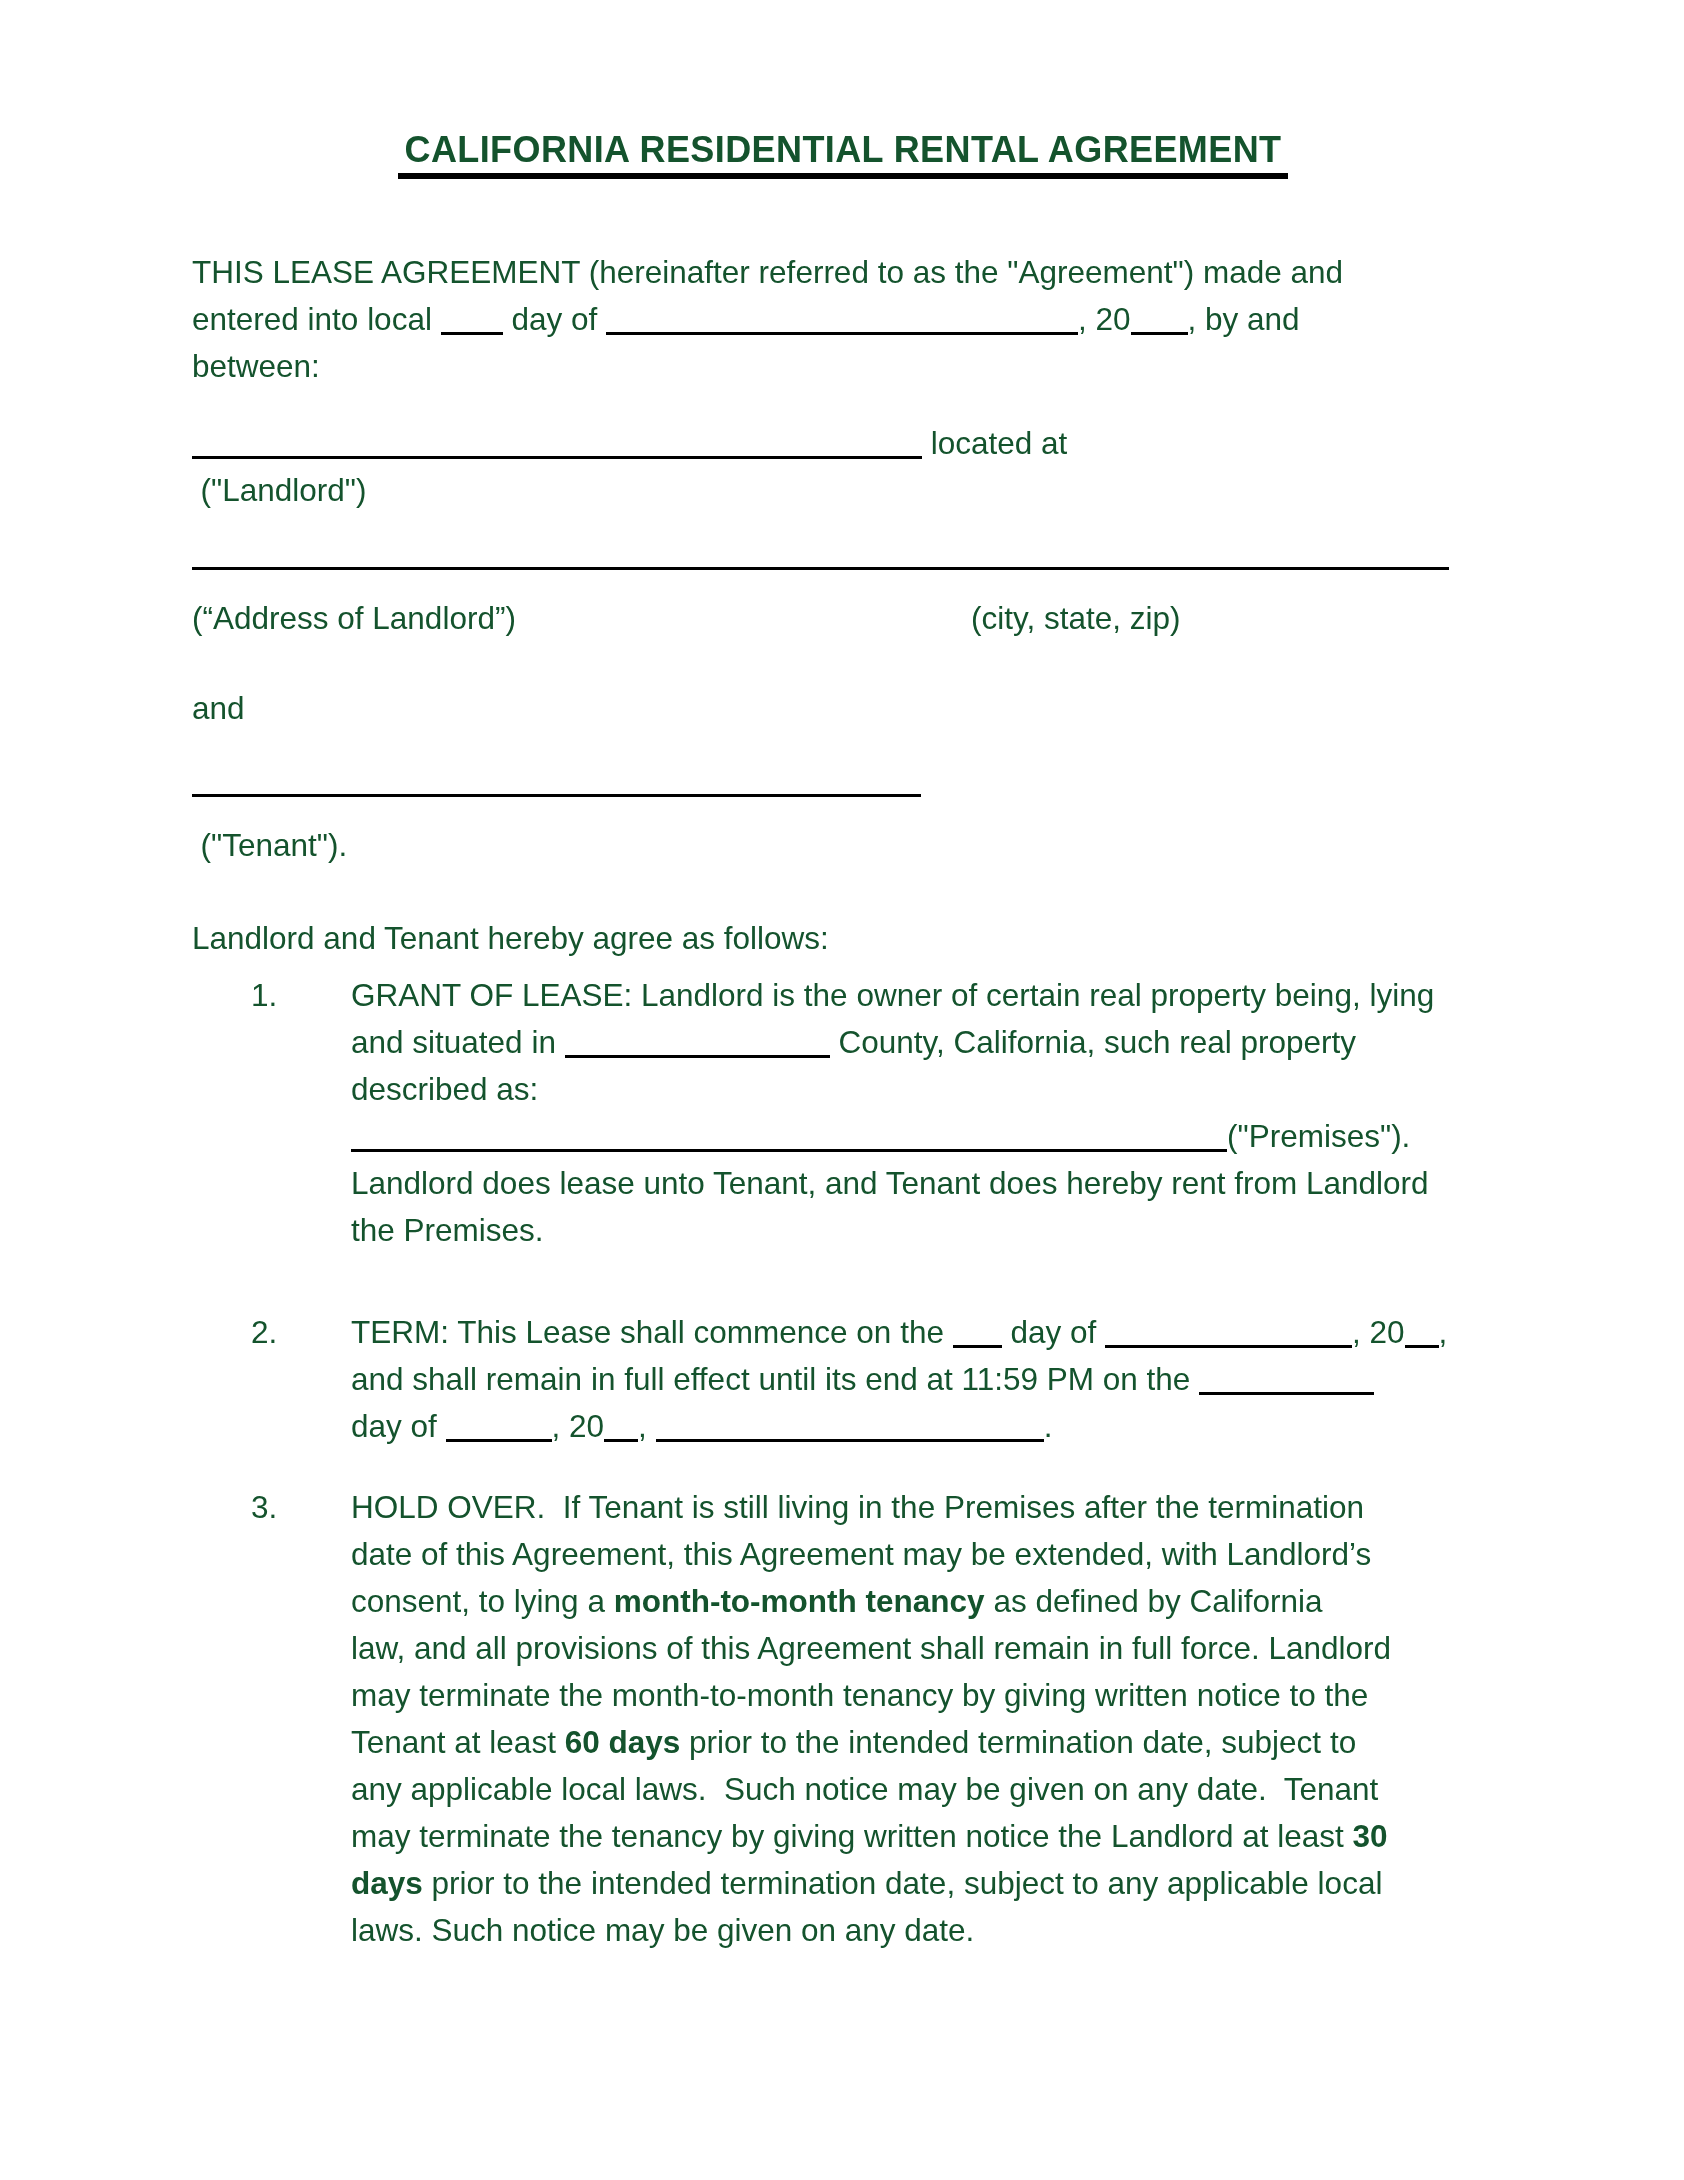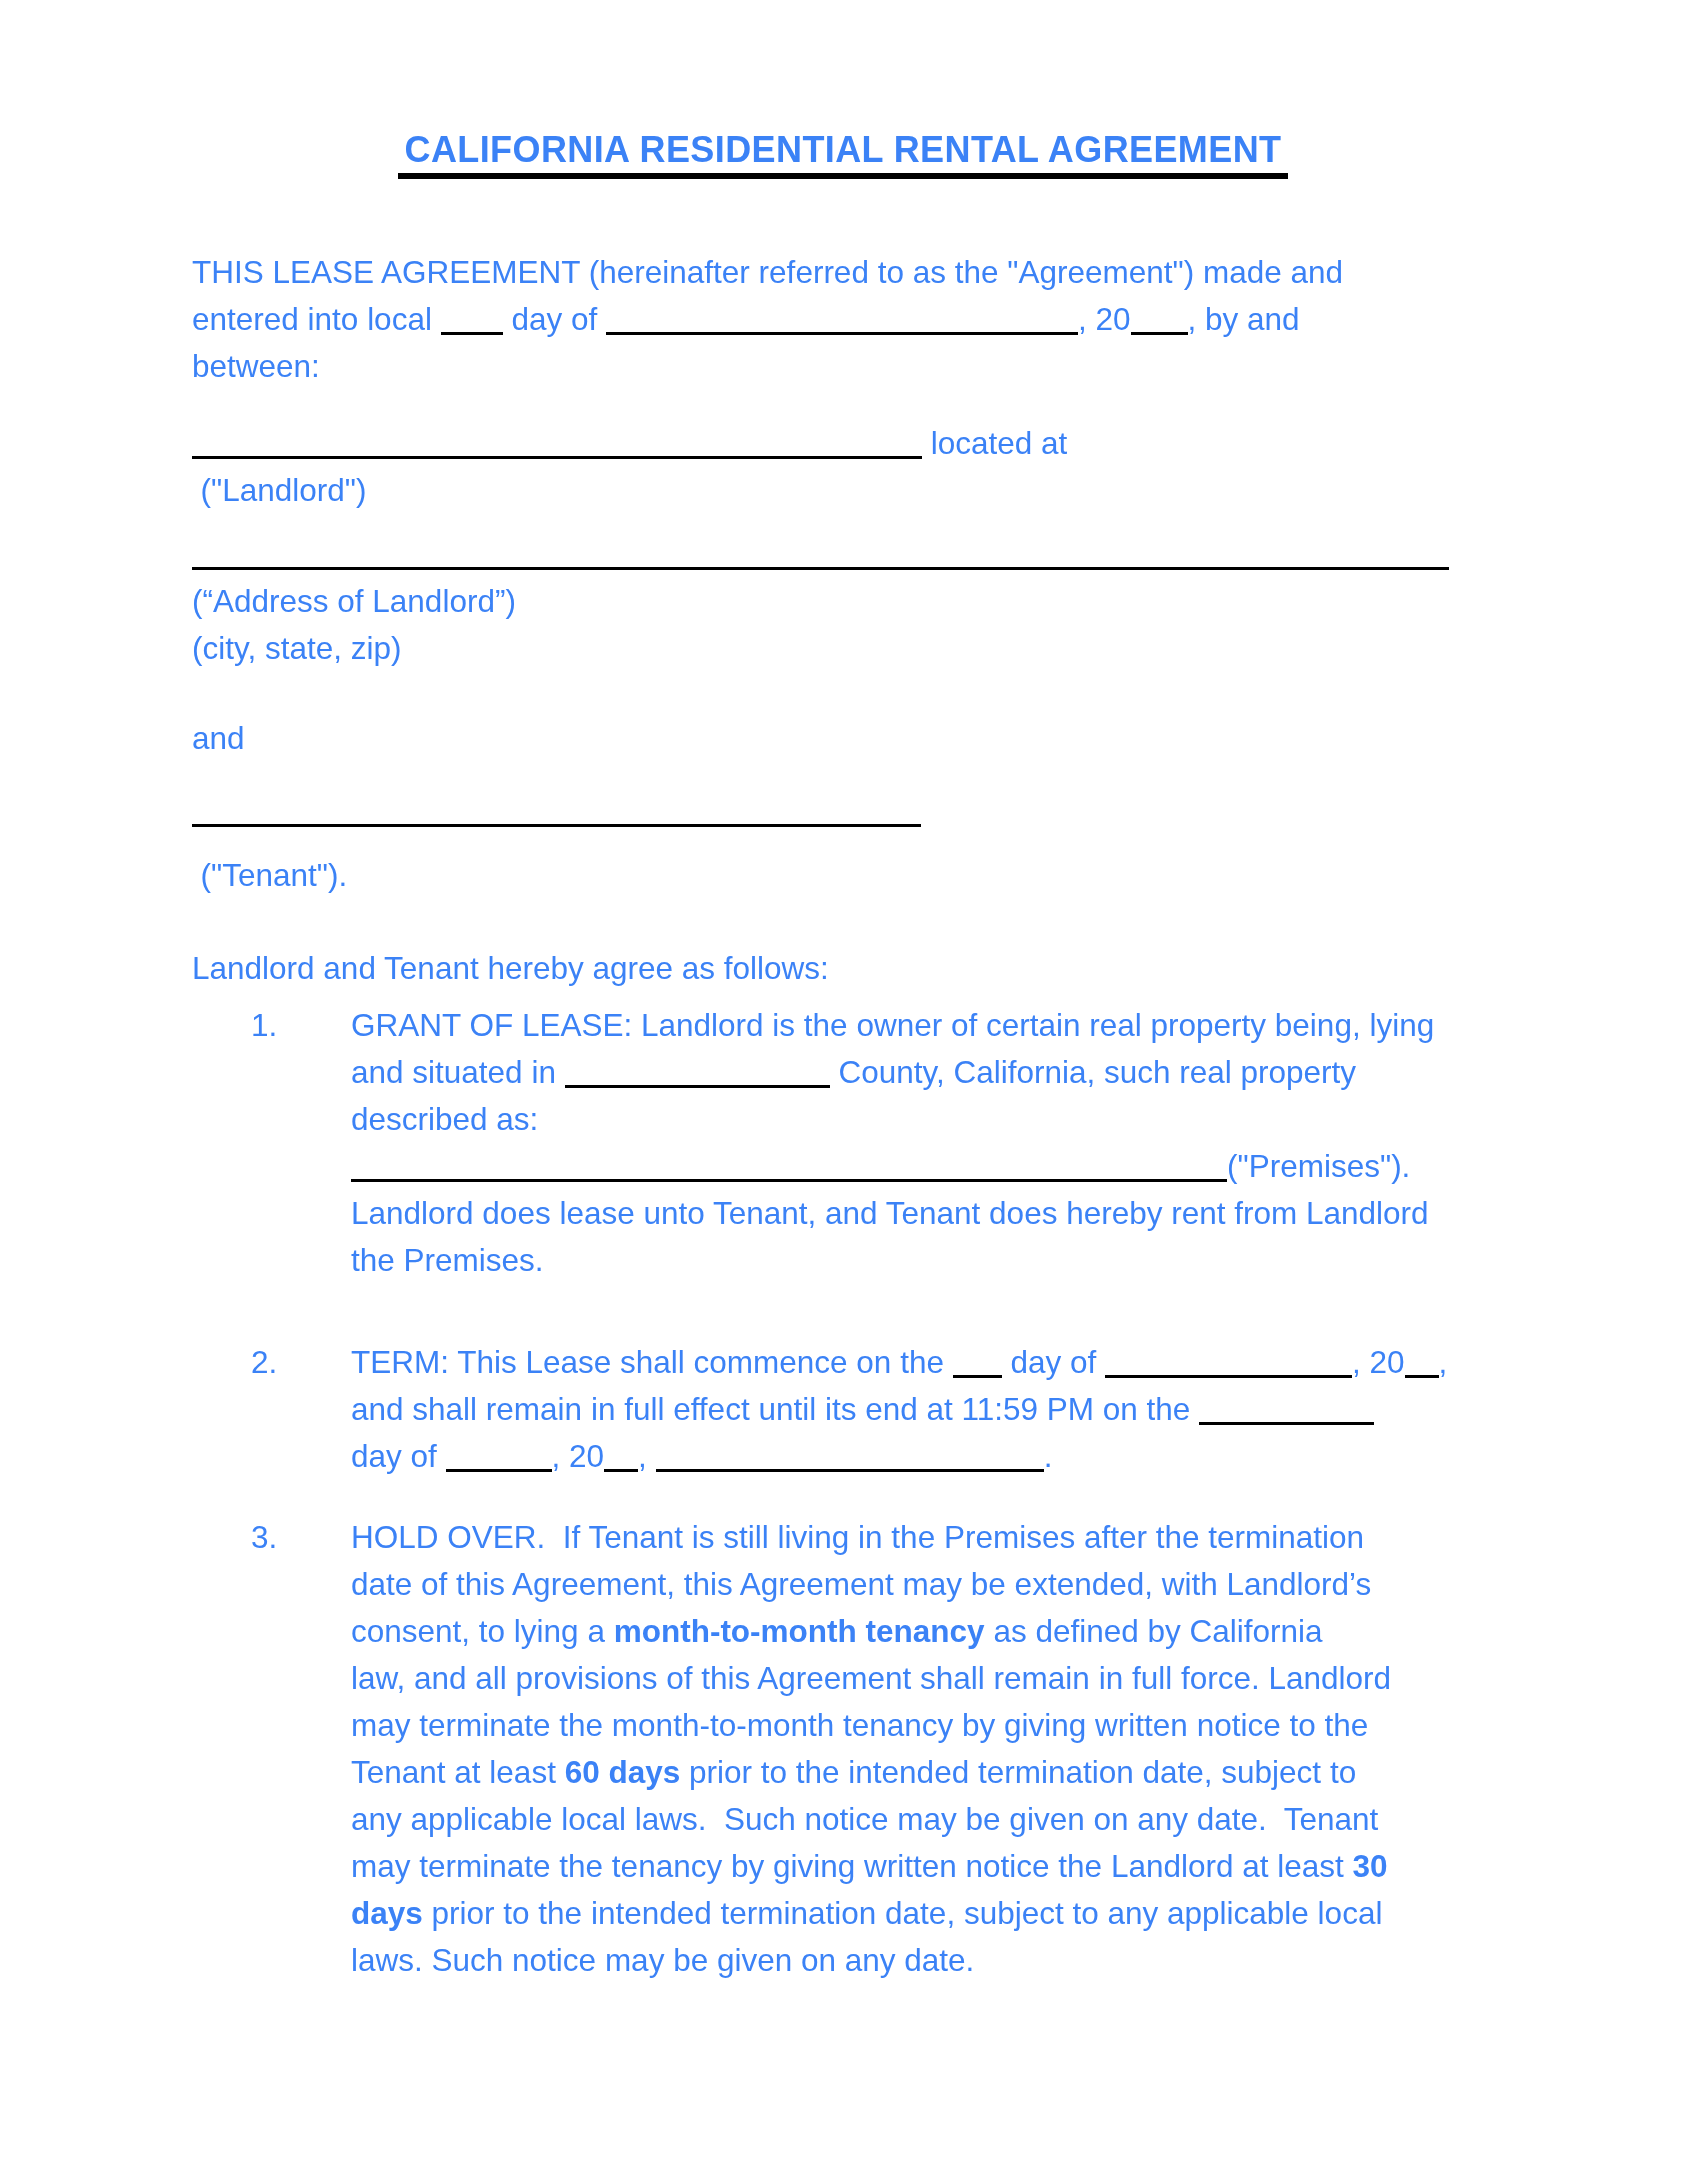--- a/index.html
+++ b/index.html
@@ -1,20 +1,20 @@
 <!DOCTYPE html>
 <html style="font-size:13.6px"><head>
 <meta charset="utf-8">
 <style>
   html,body{margin:0;padding:0;background:#ffffff;}
   .page{
     position:relative;
     width:1685px;height:2181px;
     background:#ffffff;
-    color:#3b82f6;
+    color:#14532d;
     font-family:"Liberation Sans","DejaVu Sans",sans-serif;
     font-size:31.5px;
     line-height:47px;
     overflow:hidden;
   }
   .content{width:1302px;padding:128px 0 0 192px;}
   .title-row{text-align:center;}
   .doc-title{
     display:inline-block;
     font-size:36px;
@@ -30,21 +30,21 @@
   .blank{
     display:inline-block;
     height:3.4px;
     border-bottom:3.4px solid #000;
     vertical-align:-5.1px;
   }
   .intro{margin-top:70px;}
   .landlord-line{margin-top:30px;}
   .landlord-label{padding-left:8.5px;}
   .address-rule{margin-top:17px;}
-  .labels-row{display:flex;flex-direction:column;}
+  .labels-row{display:flex;margin-top:17px;}
   .label-left{width:779px;flex:none;white-space:pre;}
   .label-right{white-space:pre;}
   .and-line{margin-top:43px;}
   .tenant-rule{margin-top:25.6px;}
   .tenant-label{margin-top:17px;padding-left:8.5px;}
   .agree-line{margin-top:46px;}
   .item{display:flex;}
   .item-1{margin-top:10.2px;}
   .item-2{margin-top:55px;}
   .item-3{margin-top:34px;}

